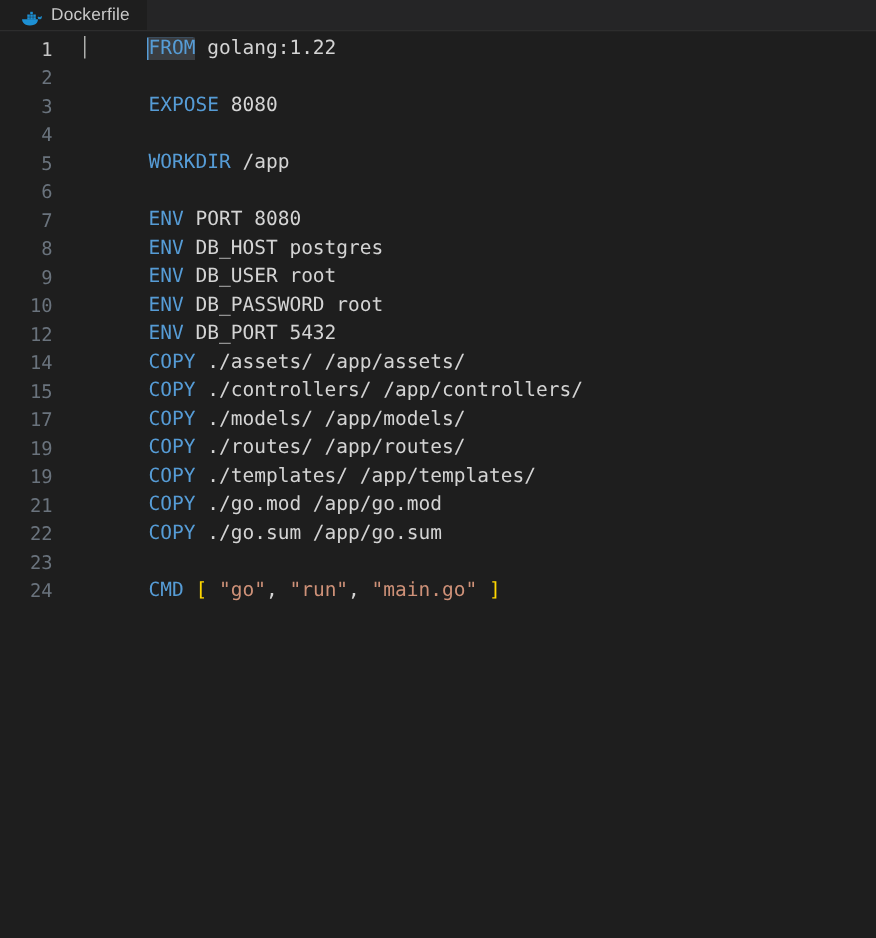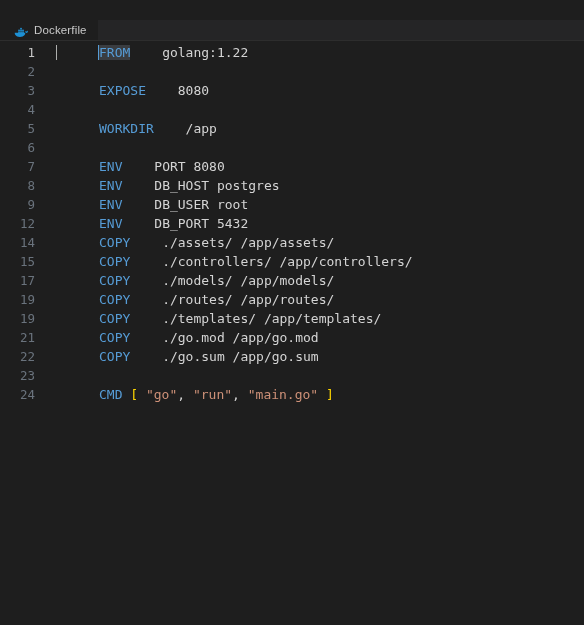--- a/index.html
+++ b/index.html
@@ -26,21 +26,20 @@
   }
 
   
   #tab-bar {
     height: 21px;
     min-height: 21px;
     background: #252526;
     display: flex;
     align-items: stretch;
     position: relative;
-    margin-top: 20px;
   }
   #tab-bar::after {
     content: "";
     position: absolute;
     left: 0; right: 0; bottom: 0;
     height: 1px;
     background: #2d2d2d;
   }
   .tab {
     display: flex;
@@ -104,21 +103,21 @@
   }
   .lc {
     flex: 1 1 auto;
     padding-left: 8px;
     white-space: pre;
     color: #d4d4d4;
   }
 
   
   .kw   { color: #569cd6; margin-left: 43px; }
-  .arg  { color: #d4d4d4; margin-left: 24px; }
+  .arg  { color: #d4d4d4; }
   .str  { color: #ce9178; }
   .brk  { color: #ffd700; }
   .punc { color: #d4d4d4; }
 
   
   .sel {
     background: #3a3d41;
     box-shadow: -1px 0 0 0 #569cd6;
   }
   .cursor {
@@ -160,20 +159,21 @@
     <div id="code-scroll">
         <div class="code-line active"><span class="ln">1</span><span class="lc"><span class="cursor"></span><span class="kw sel">FROM</span><span class="arg"> golang:1.22</span></span></div>
         <div class="code-line"><span class="ln">2</span><span class="lc"></span></div>
         <div class="code-line"><span class="ln">3</span><span class="lc"><span class="kw">EXPOSE</span><span class="arg"> 8080</span></span></div>
         <div class="code-line"><span class="ln">4</span><span class="lc"></span></div>
         <div class="code-line"><span class="ln">5</span><span class="lc"><span class="kw">WORKDIR</span><span class="arg"> /app</span></span></div>
         <div class="code-line"><span class="ln">6</span><span class="lc"></span></div>
         <div class="code-line"><span class="ln">7</span><span class="lc"><span class="kw">ENV</span><span class="arg"> PORT 8080</span></span></div>
         <div class="code-line"><span class="ln">8</span><span class="lc"><span class="kw">ENV</span><span class="arg"> DB_HOST postgres</span></span></div>
         <div class="code-line"><span class="ln">9</span><span class="lc"><span class="kw">ENV</span><span class="arg"> DB_USER root</span></span></div>
+        <div class="code-line"><span class="ln">10</span><span class="lc"><span class="kw">ENV</span><span class="arg"> DB_PASSWORD root</span></span></div>
         <div class="code-line"><span class="ln">12</span><span class="lc"><span class="kw">ENV</span><span class="arg"> DB_PORT 5432</span></span></div>
         <div class="code-line"><span class="ln">14</span><span class="lc"><span class="kw">COPY</span><span class="arg"> ./assets/ /app/assets/</span></span></div>
         <div class="code-line"><span class="ln">15</span><span class="lc"><span class="kw">COPY</span><span class="arg"> ./controllers/ /app/controllers/</span></span></div>
         <div class="code-line"><span class="ln">17</span><span class="lc"><span class="kw">COPY</span><span class="arg"> ./models/ /app/models/</span></span></div>
         <div class="code-line"><span class="ln">19</span><span class="lc"><span class="kw">COPY</span><span class="arg"> ./routes/ /app/routes/</span></span></div>
         <div class="code-line"><span class="ln">19</span><span class="lc"><span class="kw">COPY</span><span class="arg"> ./templates/ /app/templates/</span></span></div>
         <div class="code-line"><span class="ln">21</span><span class="lc"><span class="kw">COPY</span><span class="arg"> ./go.mod /app/go.mod</span></span></div>
         <div class="code-line"><span class="ln">22</span><span class="lc"><span class="kw">COPY</span><span class="arg"> ./go.sum /app/go.sum</span></span></div>
         <div class="code-line"><span class="ln">23</span><span class="lc"></span></div>
         <div class="code-line"><span class="ln">24</span><span class="lc"><span class="kw">CMD</span><span class="punc"> </span><span class="brk">[</span><span class="punc"> </span><span class="str">"go"</span><span class="punc">, </span><span class="str">"run"</span><span class="punc">, </span><span class="str">"main.go"</span><span class="punc"> </span><span class="brk">]</span></span></div>

